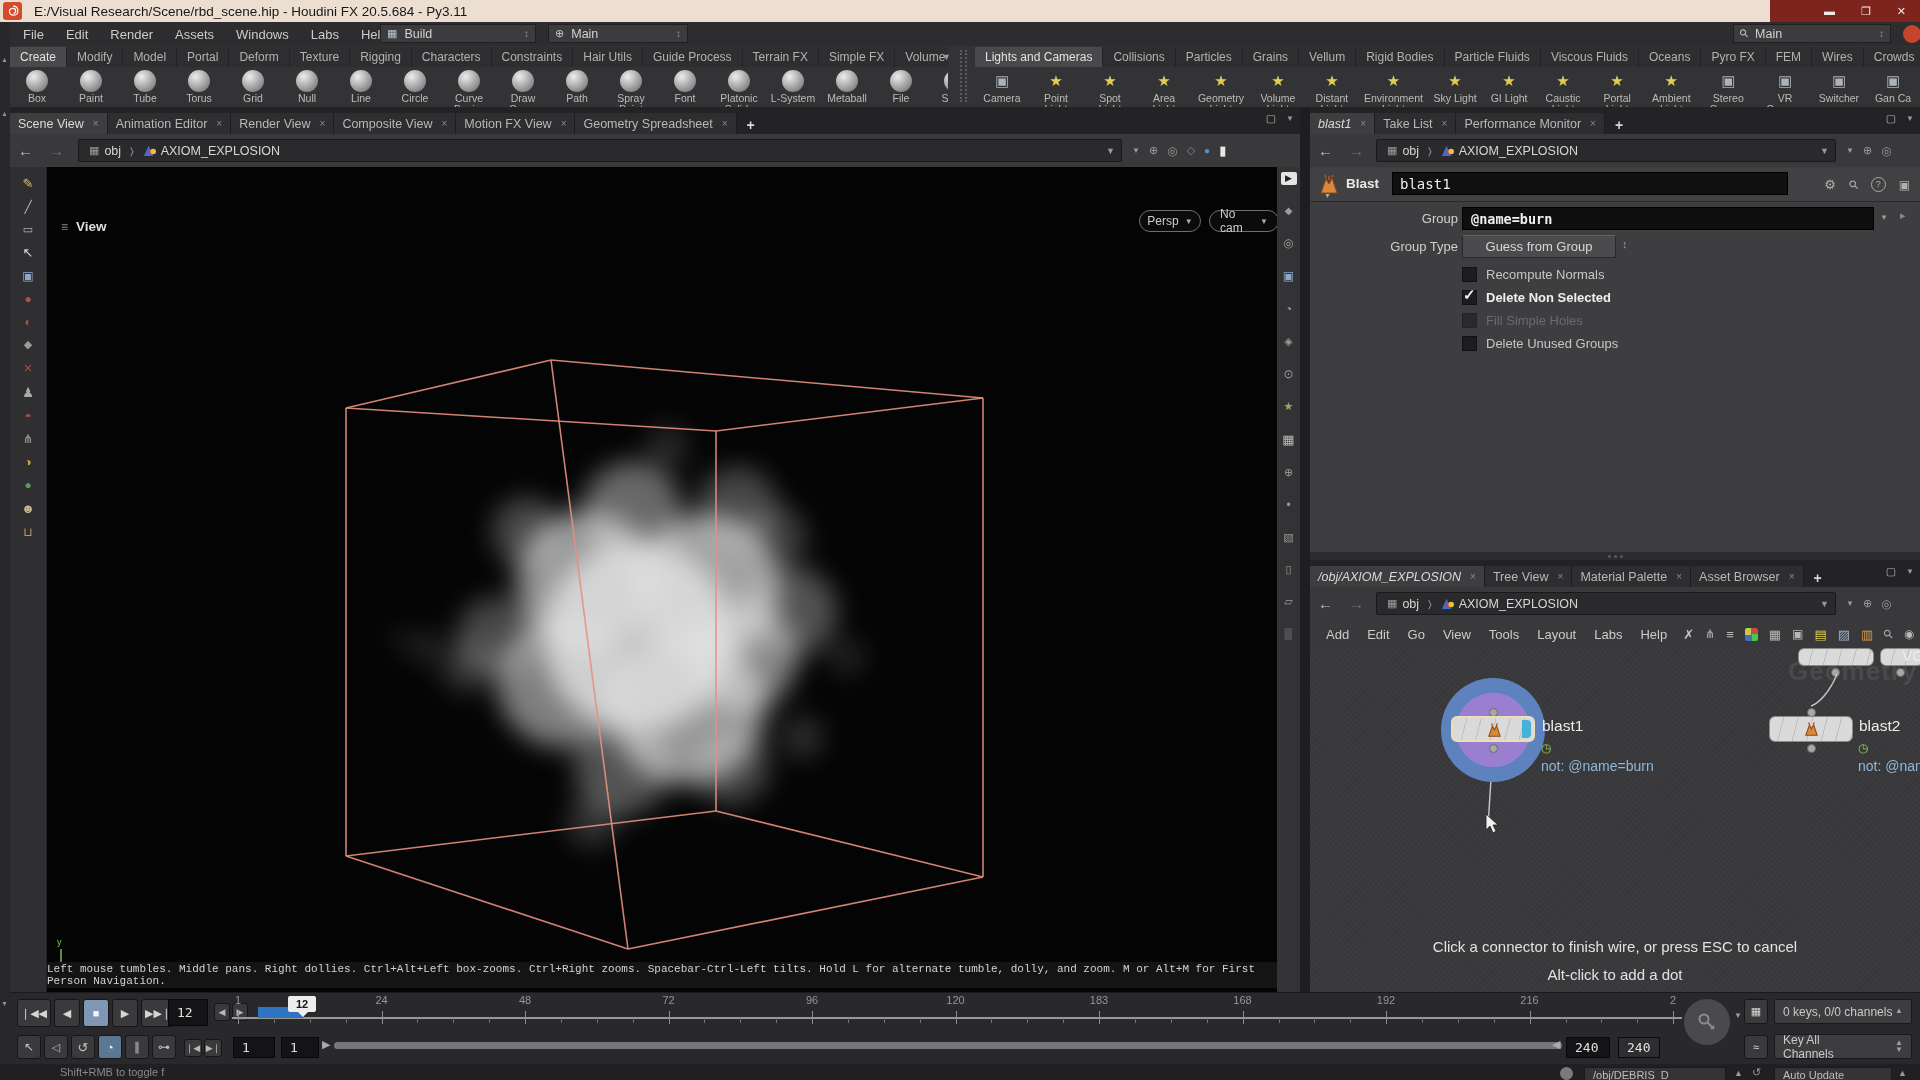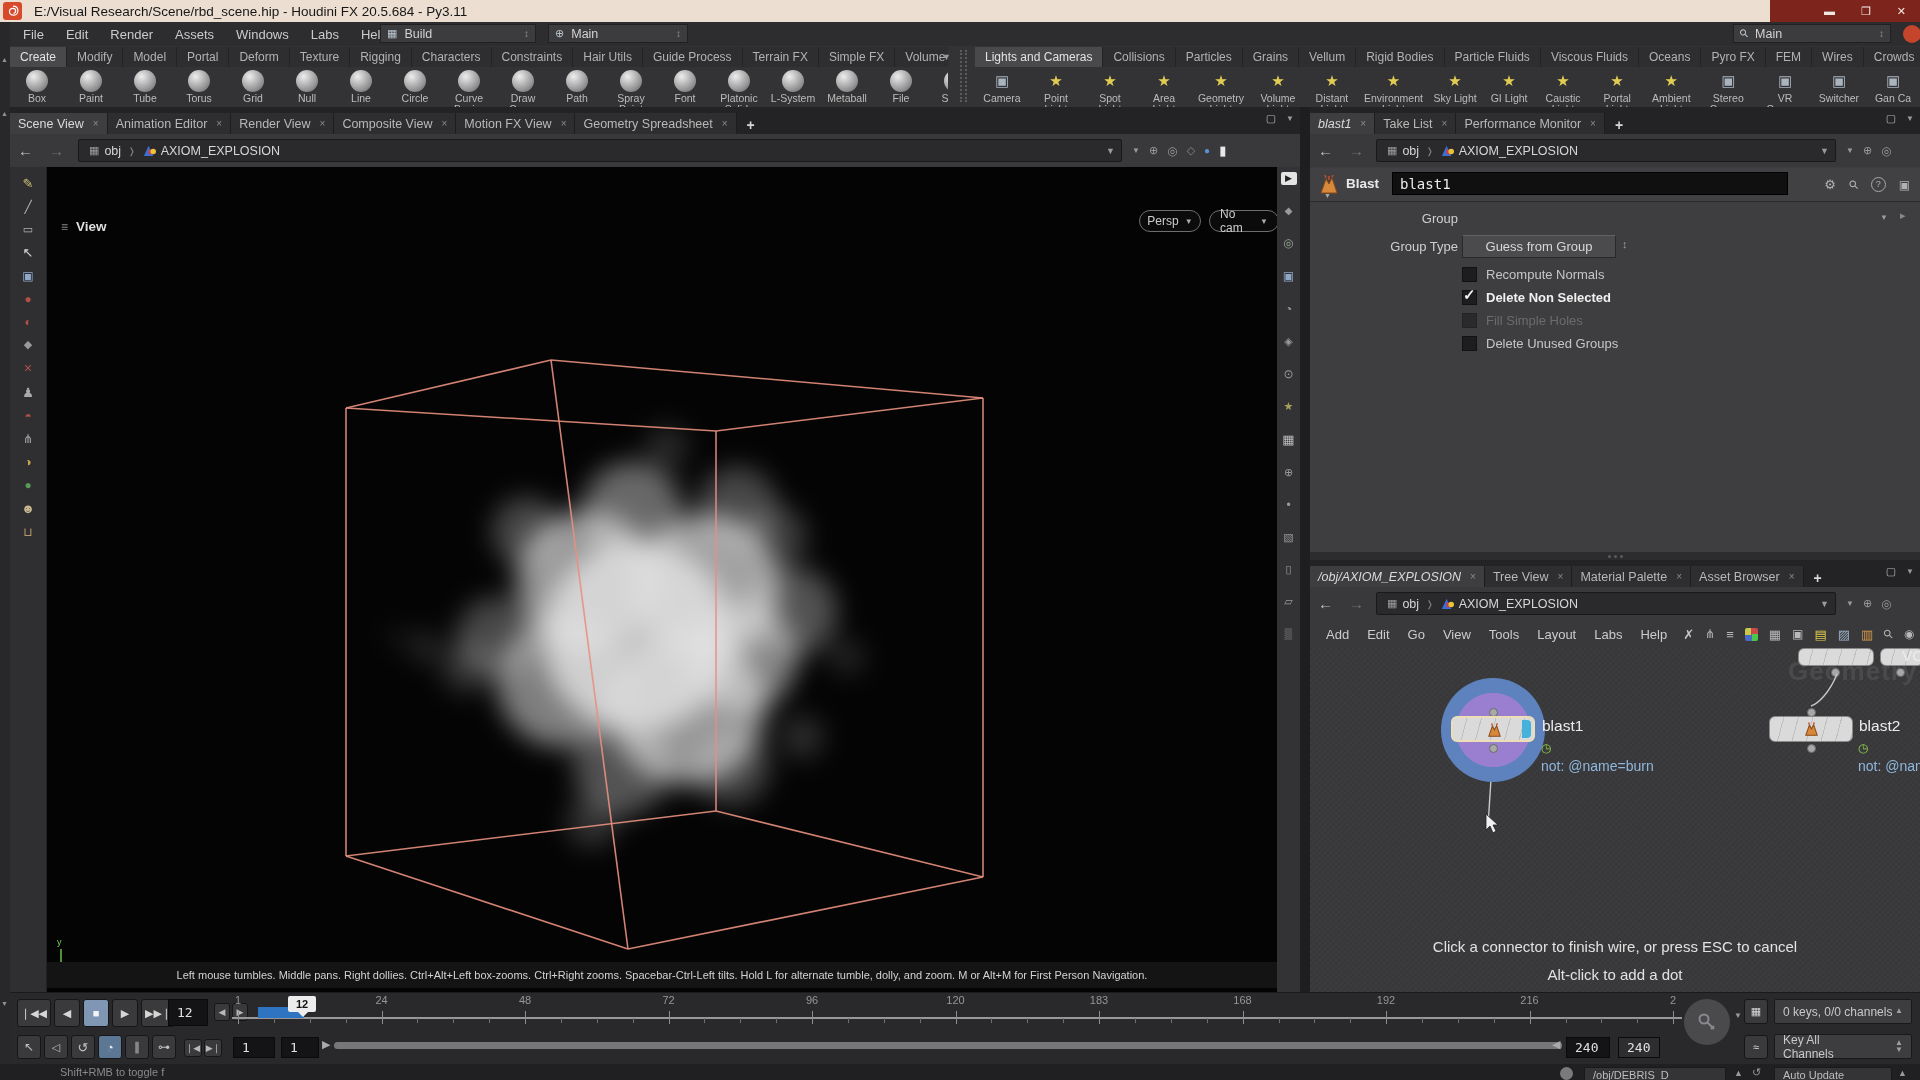--- a/index.html
+++ b/index.html
@@ -72,21 +72,21 @@
                 display:flex;flex-direction:column;align-items:center;gap:21px;padding-top:5px;box-sizing:border-box;}
   
   .viewport{position:absolute;left:47px;top:167px;width:1230px;height:825px;background:#040404;overflow:hidden;}
   .view-label{position:absolute;left:14px;top:52px;display:flex;align-items:center;gap:8px;
               font-size:13.5px;font-weight:bold;color:#dedede;}
   .view-label .vic{color:#8a8a8a;font-size:12px;font-weight:normal;}
   .pill{position:absolute;height:22px;border:1.5px solid #6e6e70;border-radius:12px;background:rgba(18,18,18,.55);
         display:flex;align-items:center;justify-content:center;gap:6px;font-size:12px;color:#cccccc;padding:0 10px;box-sizing:border-box;}
   .pill .pc{font-size:8px;color:#aaa;}
   .vp-help{position:absolute;left:0;top:795px;width:1230px;height:26px;background:#141414;
-           display:flex;align-items:center;justify-content:center;font-size:11px;color:#d2d2d2;}
+           display:flex;align-items:center;justify-content:center;font-size:11px;color:#d2d2d2;font-family:Liberation Mono, monospace;}
   .axis{position:absolute;left:4px;top:768px;}
   
   .vdivider{position:absolute;left:1300px;top:107px;width:10px;height:885px;background:#1e1e20;}
   .hdiv{position:absolute;left:1310px;top:552px;width:610px;height:8px;background:#2c2c2e;
         display:flex;align-items:center;justify-content:center;gap:3px;}
   .hdiv i{width:3px;height:3px;border-radius:50%;background:#5a5a5c;}
   
   .param-pane{position:absolute;left:1310px;top:167px;width:610px;height:385px;background:#3e3e40;}
   .p-header{position:absolute;left:0;top:1px;width:610px;height:33px;background:#414143;border-bottom:1px solid #2a2a2c;}
   .p-type{position:absolute;left:36px;top:8px;font-size:13.5px;font-weight:bold;color:#e8e8e8;}
@@ -624,20 +624,21 @@
       <span class="p-type">Blast</span>
       <div class="p-name">blast1</div>
       <div class="p-hicons" id="param-header-icons">
           <span class="icn" style="color: rgb(176, 176, 176); font-size: 13px;">⚙</span>
           <span class="icn" style="color: rgb(176, 176, 176); font-size: 12px; transform: rotate(-45deg);">⚲</span>
           <span class="icn i-circ">?</span>
           <span class="icn" style="color: rgb(176, 176, 176); font-size: 12px;">▣</span>
         </div>
     </div>
     <div class="prow-label" style="left:18px;top:44px;">Group</div>
+    <div class="pfield" style="left:152px;top:40px;width:412px;">@name=burn</div>
     <span class="abs" style="left:570px;top:46px;font-size:8px;color:#9a9a9a;">▼</span>
     <span class="abs" style="left:590px;top:42px;font-size:11px;color:#8a8a8a;">▸</span>
     <div class="prow-label" style="left:18px;top:72px;">Group Type</div>
     <div class="pdrop" style="left:152px;top:68px;width:154px;">Guess from Group</div>
     <span class="abs" style="left:312px;top:71px;font-size:11px;color:#9a9a9a;">↕</span>
     <div id="param-checkboxes">
         <div class="cbrow" style="top: 98px;">
           <span class="cbox"></span>
           <span class="cblabel">Recompute Normals</span>
         </div>

